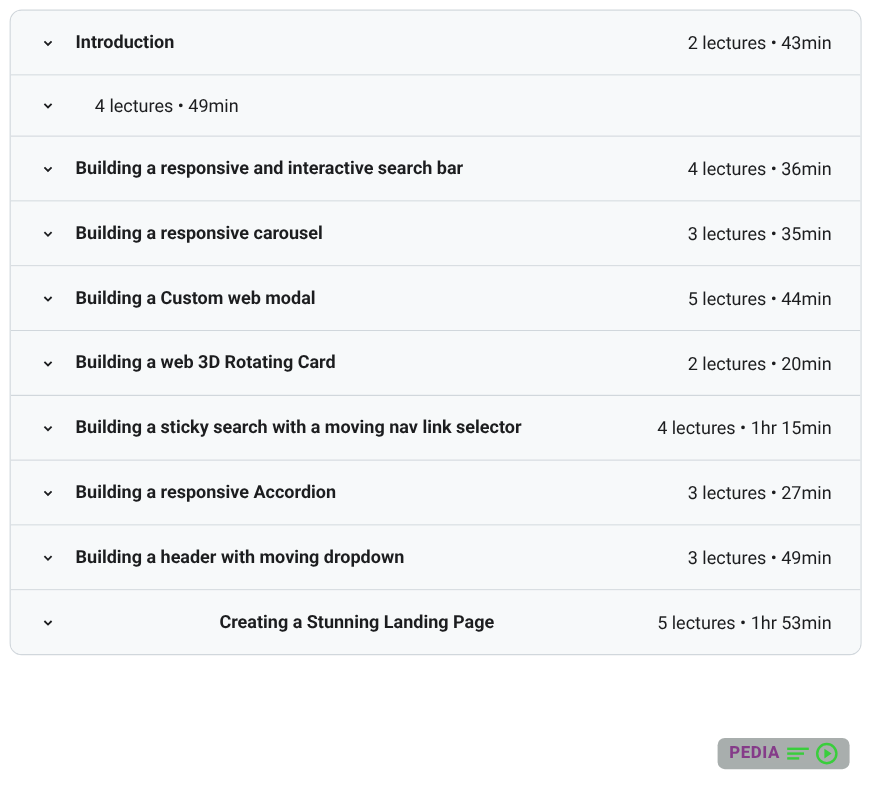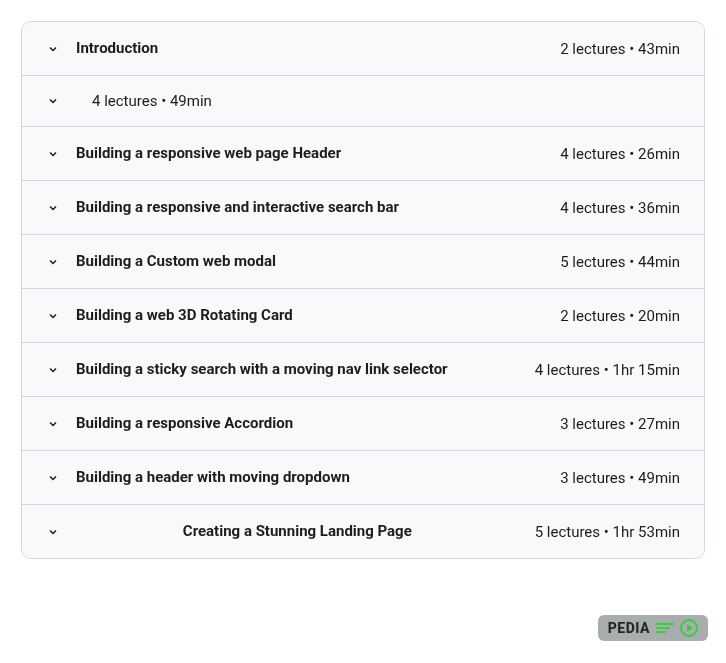--- a/index.html
+++ b/index.html
@@ -11,21 +11,21 @@
       font-family: -apple-system, BlinkMacSystemFont, "Segoe UI", Roboto, "Helvetica Neue", Arial, sans-serif;
       background: #fff;
       width: 726px;
       height: 663px;
       position: relative;
     }
     .container {
       border: 1px solid #d1d7dc;
       border-radius: 10px;
       overflow: hidden;
-      margin: 21px;
+      margin: 8px;
     }
     .section-row {
       display: flex;
       align-items: center;
       padding: 16px 24px;
       border-bottom: 1px solid #d1d7dc;
       background: #f7f9fa;
       cursor: pointer;
     }
     .section-row:last-child {
@@ -66,21 +66,21 @@
       border-radius: 6px;
       padding: 4px 10px 4px 10px;
       display: flex;
       align-items: center;
       gap: 6px;
       opacity: 0.85;
     }
     .watermark-text {
       font-weight: 800;
       font-size: 14px;
-      color: #000000;
+      color: #701a75;
       letter-spacing: 0.5px;
     }
     .watermark-lines {
       display: flex;
       flex-direction: column;
       gap: 2px;
     }
     .watermark-lines div {
       height: 2px;
       background: #17c61a;
@@ -122,31 +122,31 @@
         </svg>
       </span>
     <span class="section-meta">4 lectures • 49min</span>
   </div>
   <div class="section-row">
     <span class="chevron">
         <svg viewBox="0 0 24 24" fill="none" stroke="#1c1d1f" stroke-width="3">
           <polyline points="6 9 12 15 18 9"></polyline>
         </svg>
       </span>
-    <span class="section-title">Building a responsive web page Header</span>
-    <span class="section-meta">4 lectures • 26min</span>
-  </div>
-  <div class="section-row">
-    <span class="chevron">
-        <svg viewBox="0 0 24 24" fill="none" stroke="#1c1d1f" stroke-width="3">
-          <polyline points="6 9 12 15 18 9"></polyline>
-        </svg>
-      </span>
     <span class="section-title">Building a responsive and interactive search bar</span>
     <span class="section-meta">4 lectures • 36min</span>
+  </div>
+  <div class="section-row">
+    <span class="chevron">
+        <svg viewBox="0 0 24 24" fill="none" stroke="#1c1d1f" stroke-width="3">
+          <polyline points="6 9 12 15 18 9"></polyline>
+        </svg>
+      </span>
+    <span class="section-title">Building a responsive carousel</span>
+    <span class="section-meta">3 lectures • 35min</span>
   </div>
   <div class="section-row">
     <span class="chevron">
         <svg viewBox="0 0 24 24" fill="none" stroke="#1c1d1f" stroke-width="3">
           <polyline points="6 9 12 15 18 9"></polyline>
         </svg>
       </span>
     <span class="section-title">Building a Custom web modal</span>
     <span class="section-meta">5 lectures • 44min</span>
   </div>

